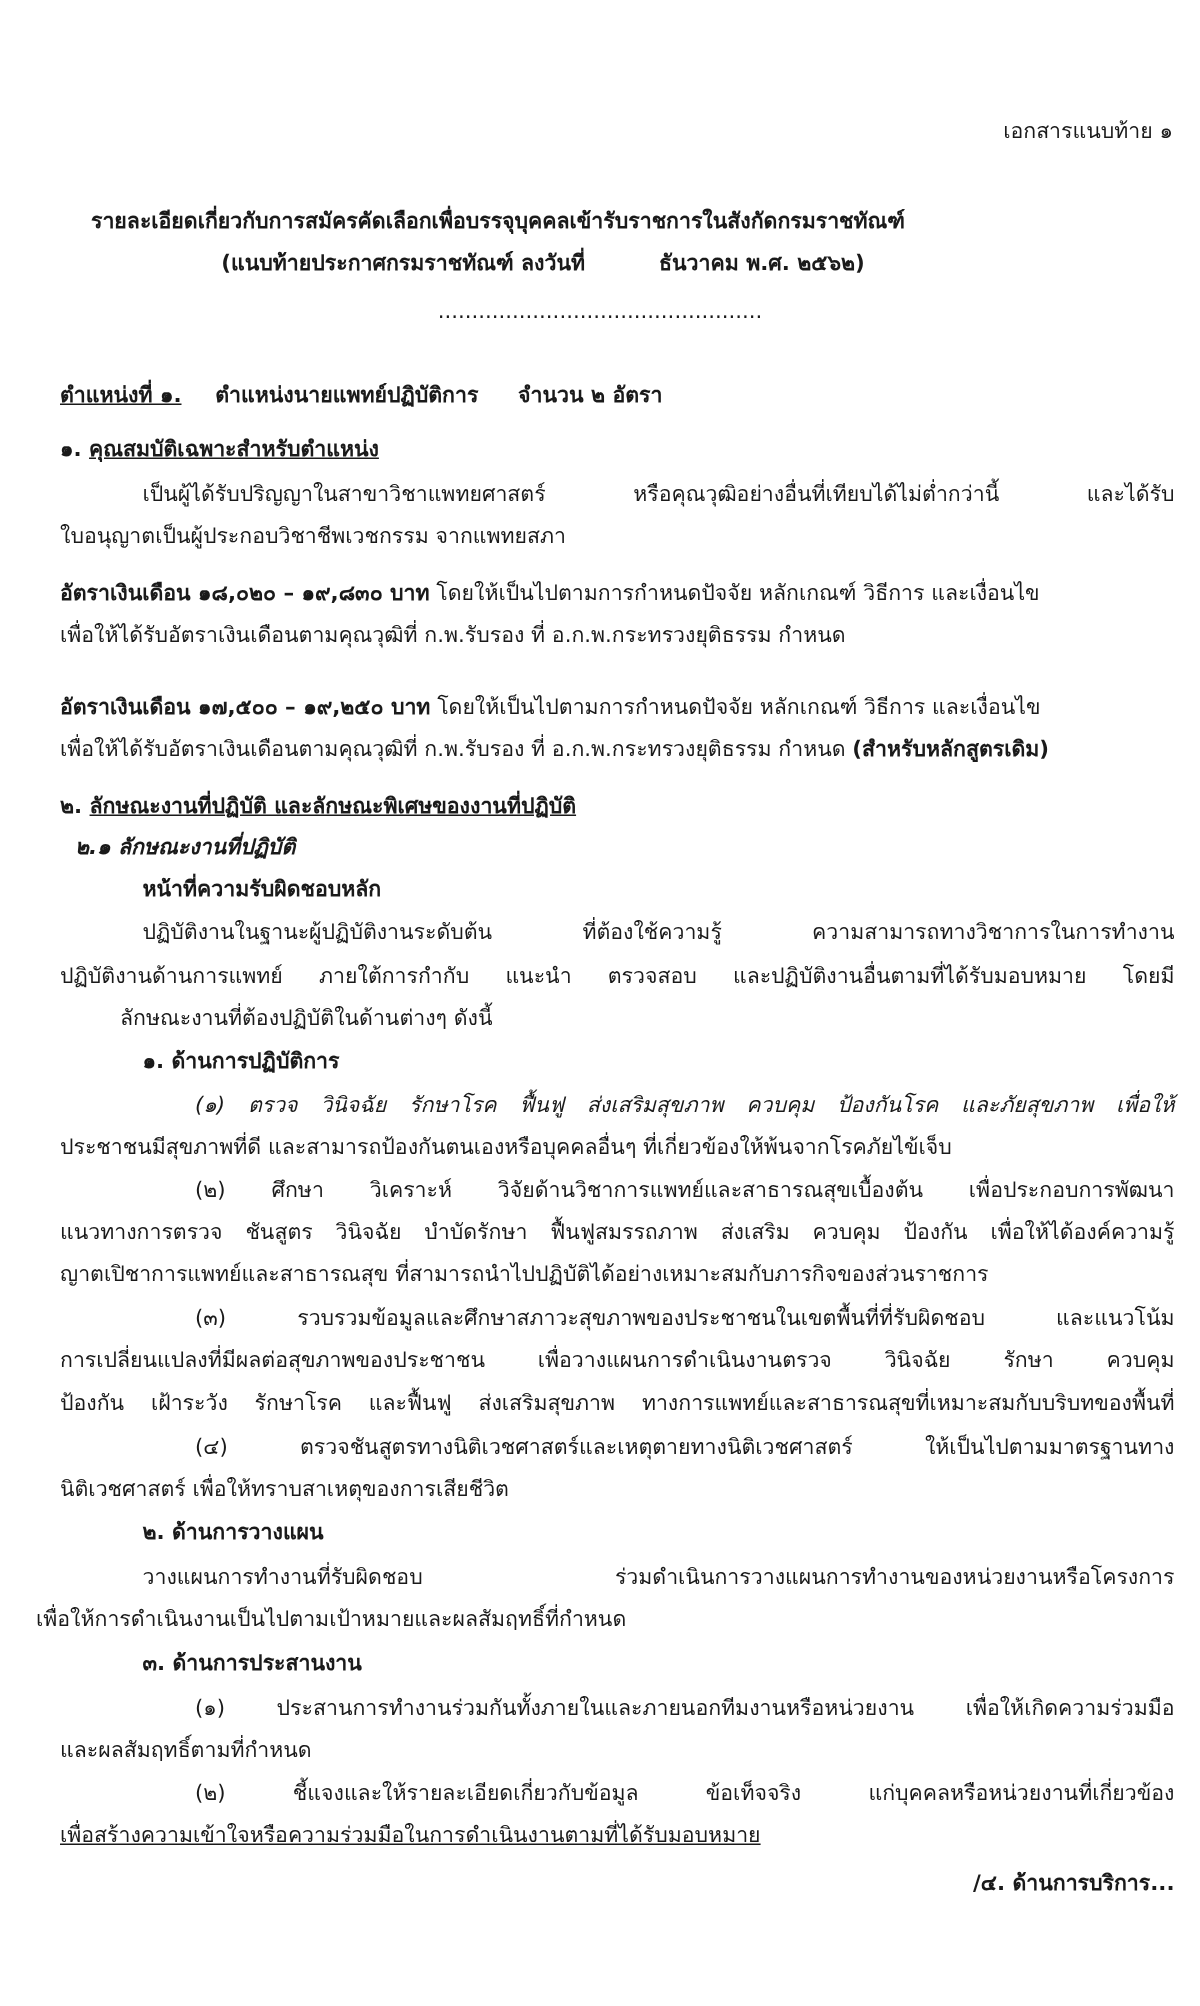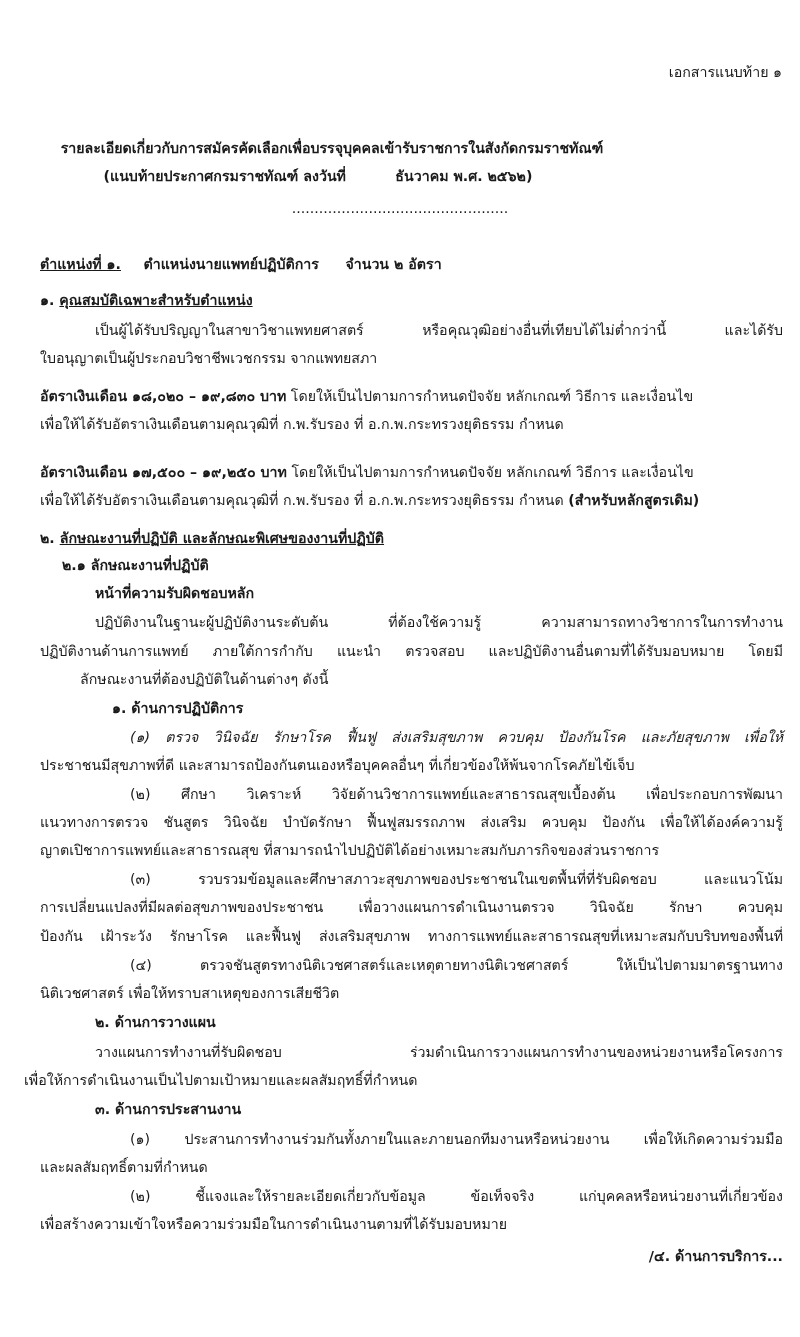--- a/index.html
+++ b/index.html
@@ -11,23 +11,23 @@
   .ln { position: absolute; white-space: nowrap; line-height: 20px; }
   .b { font-weight: bold; }
   .u { text-decoration: underline; }
   .just { text-align: justify; text-align-last: justify; }
   .right { text-align: right; }
   .center { text-align: center; }
 </style>
 </head>
 <body>
 
-<div class="ln right" style="top:62px; right:18px; width:400px;text-align:right;">เอกสารแนบท้าย ๑</div>
+<div class="ln right" style="top:78px; right:18px; width:400px;text-align:right;">เอกสารแนบท้าย ๑</div>
 <div class="ln center b" style="top:138px; left:0; width:664px;">รายละเอียดเกี่ยวกับการสมัครคัดเลือกเพื่อบรรจุบุคคลเข้ารับราชการในสังกัดกรมราชทัณฑ์</div>
-<div class="ln center b" style="top:166px; left:0; width:636px; white-space:pre;">(แนบท้ายประกาศกรมราชทัณฑ์ ลงวันที่          ธันวาคม พ.ศ. ๒๕๖๒)</div>
+<div class="ln center b" style="top:166px; left:0; width:636px; white-space:pre;padding-left:44px;">(แนบท้ายประกาศกรมราชทัณฑ์ ลงวันที่          ธันวาคม พ.ศ. ๒๕๖๒)</div>
 <div class="ln center" style="top:198px; left:0; width:800px;">................................................</div>
 
 <div class="ln" style="top:254px; left:40px;">
   <span class="b u">ตำแหน่งที่ ๑.</span>
   <span class="b" style="margin-left:18px;">ตำแหน่งนายแพทย์ปฏิบัติการ</span>
   <span class="b" style="margin-left:22px;">จำนวน ๒ อัตรา</span>
 </div>
 
 <div class="ln b" style="top:290px; left:40px;">
   <span>๑.</span>
@@ -45,28 +45,28 @@
   <span class="b">อัตราเงินเดือน ๑๗,๕๐๐ – ๑๙,๒๕๐ บาท</span><span> โดยให้เป็นไปตามการกำหนดปัจจัย หลักเกณฑ์ วิธีการ และเงื่อนไข</span>
 </div>
 <div class="ln" style="top:490px; left:40px;">
   <span>เพื่อให้ได้รับอัตราเงินเดือนตามคุณวุฒิที่ ก.พ.รับรอง ที่ อ.ก.พ.กระทรวงยุติธรรม กำหนด </span><span class="b">(สำหรับหลักสูตรเดิม)</span>
 </div>
 
 <div class="ln b" style="top:528px; left:40px;">
   <span>๒.</span>
   <span class="u">ลักษณะงานที่ปฏิบัติ และลักษณะพิเศษของงานที่ปฏิบัติ</span>
 </div>
-<div class="ln b" style="top:555px; left:62px;">๒.๑ ลักษณะงานที่ปฏิบัติ</div>
+<div class="ln b" style="top:555px; left:50px;font-style:italic;">๒.๑ ลักษณะงานที่ปฏิบัติ</div>
 <div class="ln b" style="top:583px; left:95px;">หน้าที่ความรับผิดชอบหลัก</div>
 
 <div class="ln just" style="top:612px; left:95px; width:688px;">ปฏิบัติงานในฐานะผู้ปฏิบัติงานระดับต้น ที่ต้องใช้ความรู้ ความสามารถทางวิชาการในการทำงาน</div>
 <div class="ln just" style="top:641px; left:40px; width:743px;">ปฏิบัติงานด้านการแพทย์ ภายใต้การกำกับ แนะนำ ตรวจสอบ และปฏิบัติงานอื่นตามที่ได้รับมอบหมาย โดยมี</div>
 <div class="ln" style="top:669px; left:40px;margin-left:40px;">ลักษณะงานที่ต้องปฏิบัติในด้านต่างๆ ดังนี้</div>
 
-<div class="ln b" style="top:698px; left:112px;">๑. ด้านการปฏิบัติการ</div>
+<div class="ln b" style="top:698px; left:95px;">๑. ด้านการปฏิบัติการ</div>
 
 <div class="ln just" style="top:727px; left:130px; width:653px;font-style:italic;">(๑)  ตรวจ วินิจฉัย รักษาโรค ฟื้นฟู ส่งเสริมสุขภาพ ควบคุม ป้องกันโรค และภัยสุขภาพ เพื่อให้</div>
 <div class="ln" style="top:755px; left:40px;">ประชาชนมีสุขภาพที่ดี และสามารถป้องกันตนเองหรือบุคคลอื่นๆ ที่เกี่ยวข้องให้พ้นจากโรคภัยไข้เจ็บ</div>
 
 <div class="ln just" style="top:784px; left:130px; width:653px;">(๒)  ศึกษา วิเคราะห์ วิจัยด้านวิชาการแพทย์และสาธารณสุขเบื้องต้น เพื่อประกอบการพัฒนา</div>
 <div class="ln just" style="top:812px; left:40px; width:743px;">แนวทางการตรวจ ชันสูตร วินิจฉัย บำบัดรักษา ฟื้นฟูสมรรถภาพ ส่งเสริม ควบคุม ป้องกัน เพื่อให้ได้องค์ความรู้</div>
 <div class="ln" style="top:840px; left:40px;">ญาตเปิชาการแพทย์และสาธารณสุข ที่สามารถนำไปปฏิบัติได้อย่างเหมาะสมกับภารกิจของส่วนราชการ</div>
 
 <div class="ln just" style="top:869px; left:130px; width:653px;">(๓)  รวบรวมข้อมูลและศึกษาสภาวะสุขภาพของประชาชนในเขตพื้นที่ที่รับผิดชอบ และแนวโน้ม</div>
 <div class="ln just" style="top:897px; left:40px; width:743px;">การเปลี่ยนแปลงที่มีผลต่อสุขภาพของประชาชน เพื่อวางแผนการดำเนินงานตรวจ วินิจฉัย รักษา ควบคุม</div>
@@ -76,15 +76,15 @@
 <div class="ln" style="top:983px; left:40px;">นิติเวชศาสตร์ เพื่อให้ทราบสาเหตุของการเสียชีวิต</div>
 
 <div class="ln b" style="top:1012px; left:95px;text-align:center;">๒. ด้านการวางแผน</div>
 <div class="ln just" style="top:1042px; left:95px; width:688px;">วางแผนการทำงานที่รับผิดชอบ ร่วมดำเนินการวางแผนการทำงานของหน่วยงานหรือโครงการ</div>
 <div class="ln" style="top:1070px; left:24px;">เพื่อให้การดำเนินงานเป็นไปตามเป้าหมายและผลสัมฤทธิ์ที่กำหนด</div>
 
 <div class="ln b" style="top:1099px; left:95px;">๓. ด้านการประสานงาน</div>
 <div class="ln just" style="top:1129px; left:130px; width:653px;">(๑)  ประสานการทำงานร่วมกันทั้งภายในและภายนอกทีมงานหรือหน่วยงาน เพื่อให้เกิดความร่วมมือ</div>
 <div class="ln" style="top:1157px; left:40px;">และผลสัมฤทธิ์ตามที่กำหนด</div>
 <div class="ln just" style="top:1186px; left:130px; width:653px;">(๒)  ชี้แจงและให้รายละเอียดเกี่ยวกับข้อมูล ข้อเท็จจริง แก่บุคคลหรือหน่วยงานที่เกี่ยวข้อง</div>
-<div class="ln" style="top:1214px; left:40px;">เพื่อสร้างความเข้าใจหรือความร่วมมือในการดำเนินงานตามที่ได้รับมอบหมาย</div>
+<div class="ln" style="top:1214px; left:40px;text-decoration:underline;">เพื่อสร้างความเข้าใจหรือความร่วมมือในการดำเนินงานตามที่ได้รับมอบหมาย</div>
 
 <div class="ln right b" style="top:1246px; right:17px; width:300px;">/๔. ด้านการบริการ...</div>
 
 </body></html>

